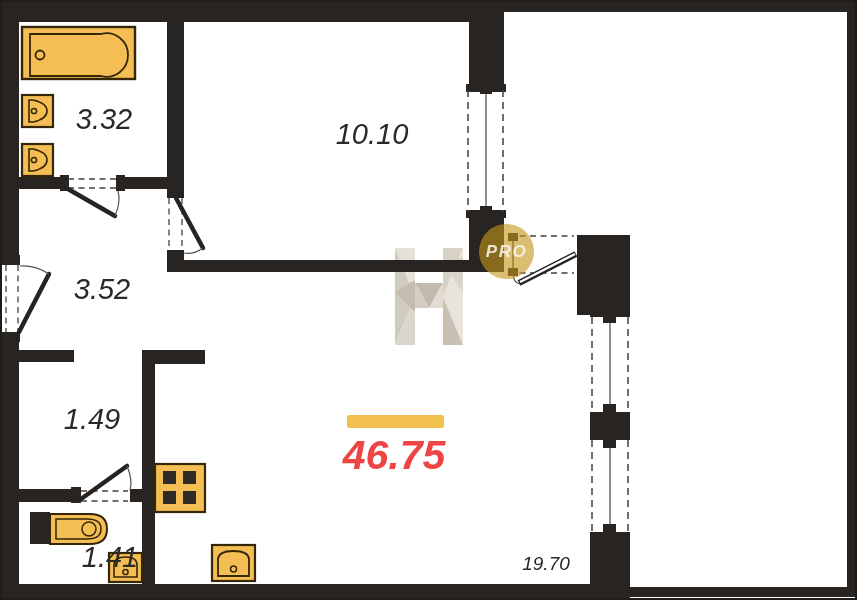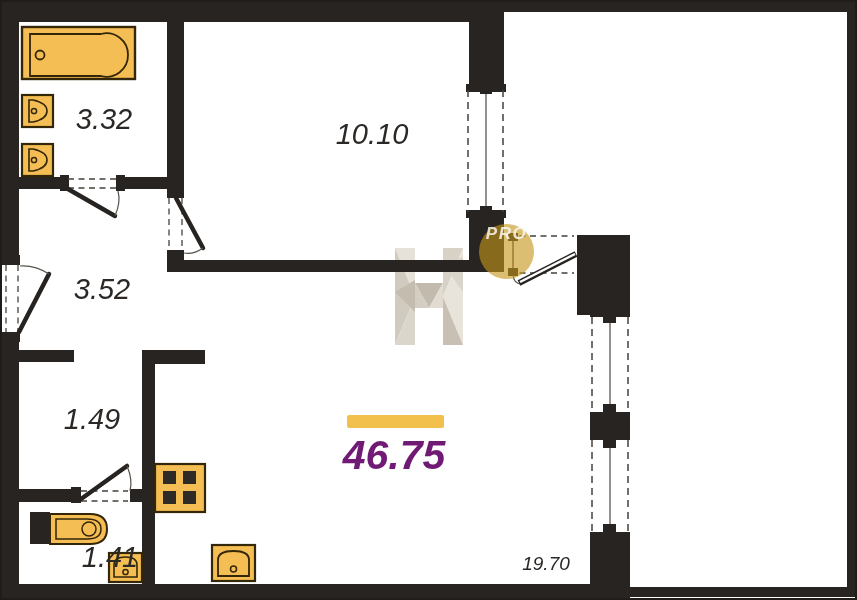--- a/index.html
+++ b/index.html
@@ -21,34 +21,34 @@
     color:#2b2825;
     white-space:nowrap;
     line-height:1;
   }
   .room-label.small{font-size:19px;}
   .total-label{
     position:absolute;
     transform:translate(-50%,-50%);
     font-size:41px;
     font-weight:700;
-    color:#701a75;
+    color:#ef4444;
     line-height:1;
   }
   .accent-bar{
     position:absolute;
     left:345px;top:413px;width:97px;height:13px;
     background:#F2C04D;border-radius:2px;
   }
   .pro-badge{
     position:absolute;
     left:477px;top:222px;width:55px;height:55px;
     border-radius:50%;
     background:rgba(197,150,26,0.62);
-    display:flex;align-items:flex-start;justify-content:center;
+    display:flex;align-items:center;justify-content:center;
   }
   .pro-badge span{
     font-size:17px;font-weight:600;letter-spacing:1.5px;
     color:rgba(250,248,240,0.85);
   }
 </style>
 </head>
 <body>
 
 <div id="stage">

